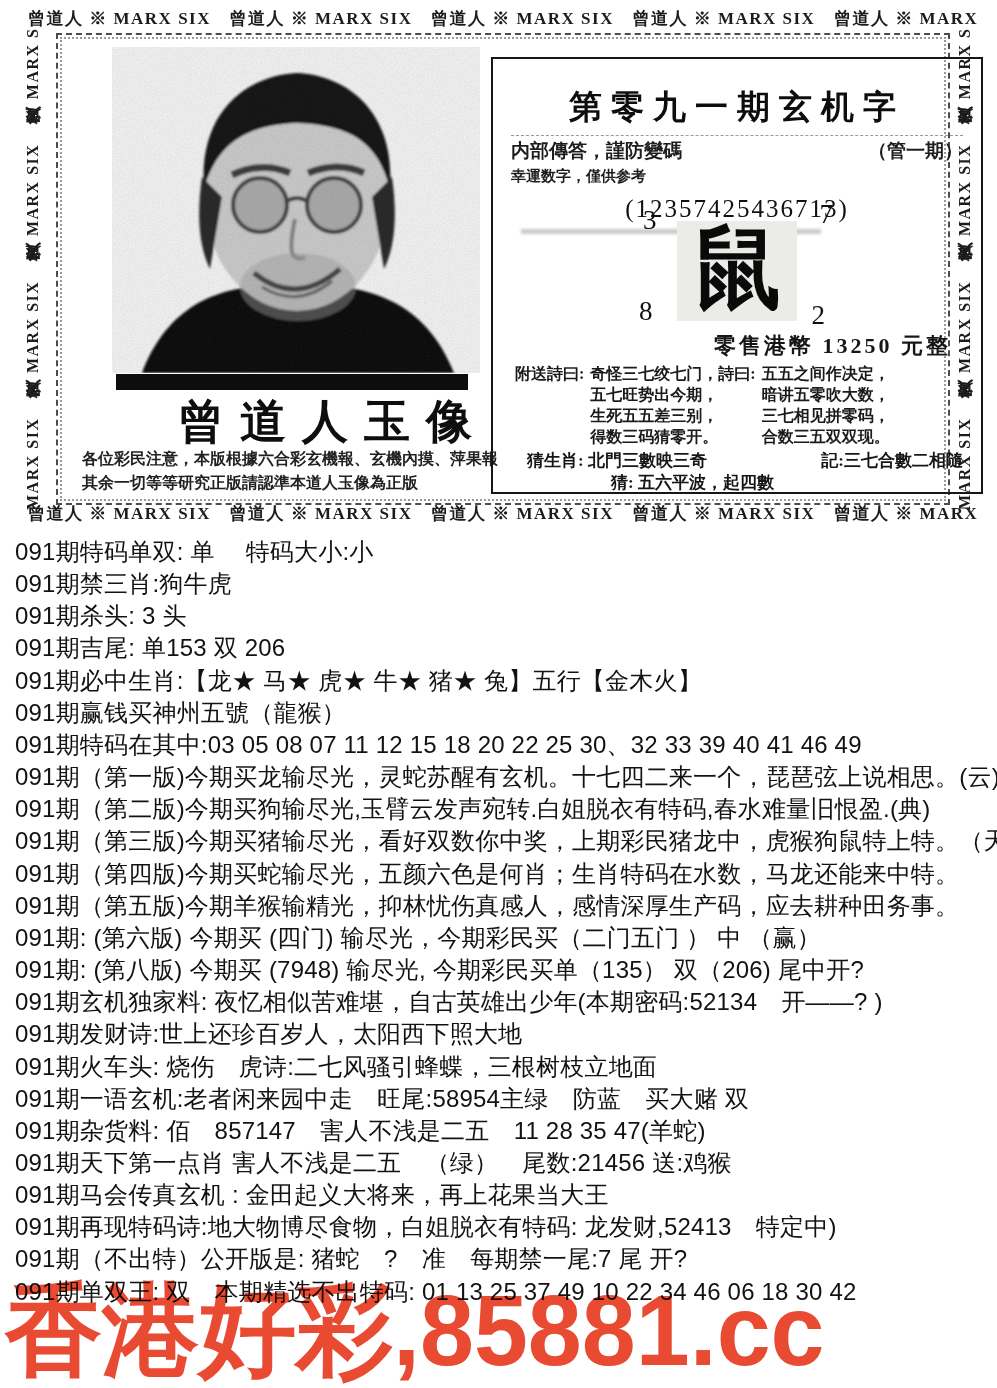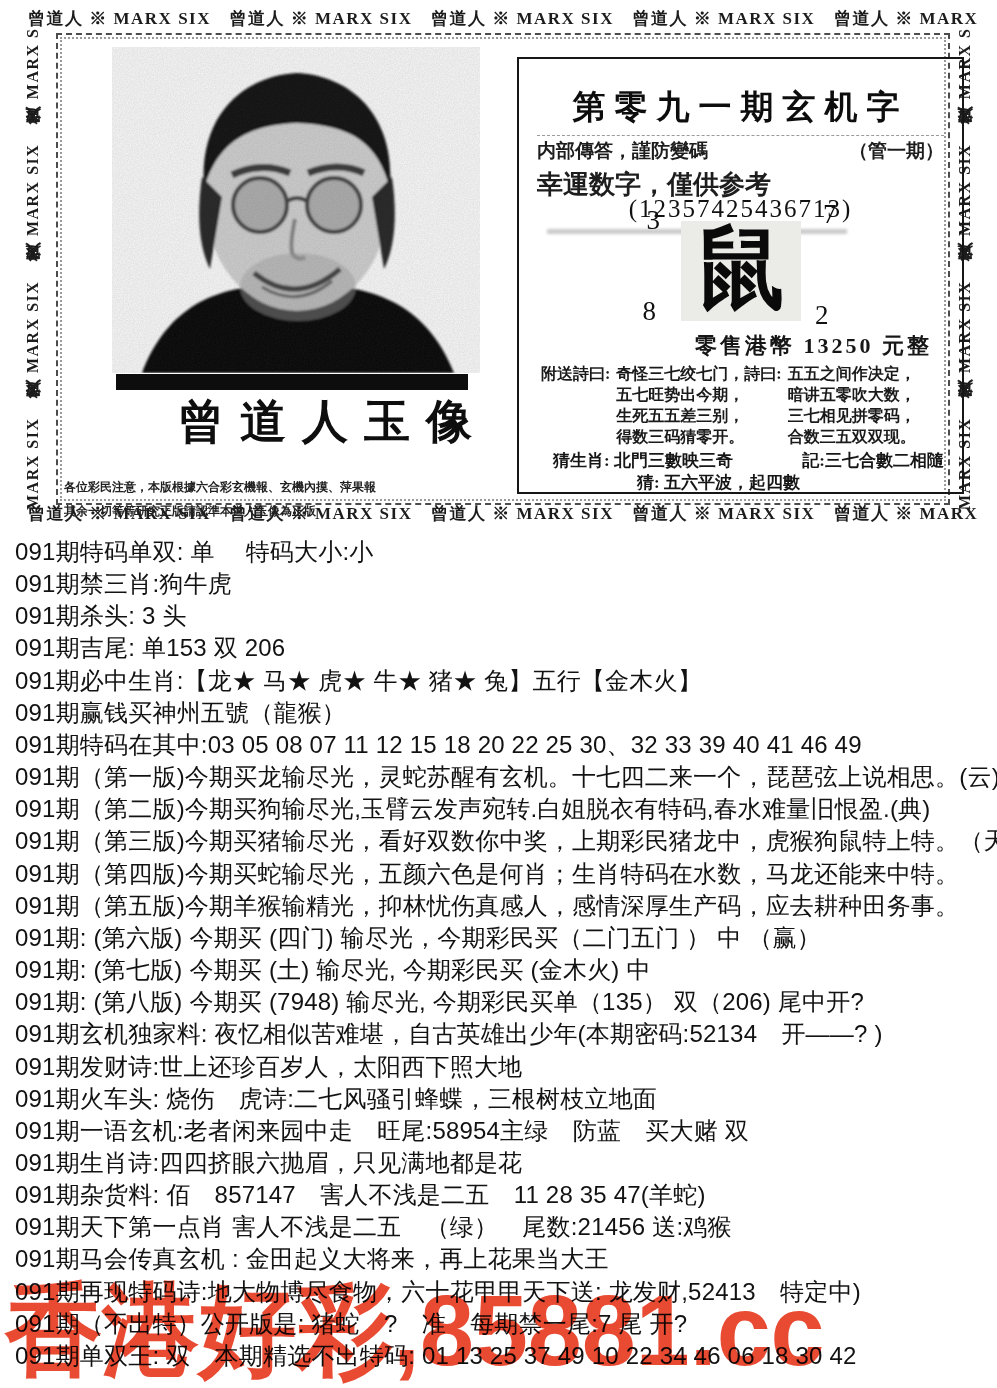--- a/index.html
+++ b/index.html
@@ -33,41 +33,41 @@
   .photo{position:absolute;left:112px;top:47px;width:368px;height:326px;
     filter:grayscale(1) contrast(1.06);}
   .photo svg{display:block;width:100%;height:100%;}
   .photo-bar{position:absolute;left:116px;top:374px;width:352px;height:16px;background:#0d0d0d;}
   .photo-title{
     position:absolute;left:80px;top:391px;width:408px;text-align:right;
     font-family:"Liberation Serif",serif;font-weight:bold;font-size:46px;
     letter-spacing:16px;color:#0e0e0e;white-space:nowrap;
   }
   .photo-note{
-    position:absolute;left:64px;width:414px;white-space:nowrap;
-    font-family:"Liberation Serif",serif;font-weight:bold;font-size:12px;color:#222;margin-top:30px;
+    position:absolute;left:82px;width:414px;white-space:nowrap;
+    font-family:"Liberation Serif",serif;font-weight:bold;font-size:16px;color:#222;
   }
   .note1{top:449px;}
   .note2{top:473px;}
   
-  .mbox{position:absolute;left:517px;top:57px;width:443px;height:433px;border:2px solid #161616;}
+  .mbox{position:absolute;left:491px;top:57px;width:443px;height:433px;border:2px solid #161616;padding-left:45px;}
   .mbox-title{
     position:absolute;top:26px;left:0;width:100%;text-align:center;
     font-family:"Liberation Serif",serif;font-weight:bold;font-size:33px;
     letter-spacing:9px;color:#0d0d0d;white-space:nowrap;
   }
   .mbox-row1{
     position:absolute;top:76px;left:18px;right:18px;display:flex;justify-content:space-between;
     font-family:Liberation Serif, serif;font-weight:bold;font-size:19px;color:#1d1d1d;
     border-top:1px dashed #9a9a9a;padding-top:2px;
   }
   .smudged{filter:blur(0.3px);}
   .mbox-row2{
     position:absolute;top:108px;left:18px;
-    font-family:"Liberation Serif",serif;font-weight:bold;font-size:26px;color:#1d1d1d;
+    font-family:"Liberation Serif",serif;font-weight:bold;font-size:15px;color:#1d1d1d;
   }
   .mbox-nums{
     position:absolute;top:136px;left:0;width:100%;text-align:center;
     font-family:"Liberation Serif",serif;font-size:25px;letter-spacing:2px;color:#111;
   }
   .mbox-smear{position:absolute;top:170px;left:28px;width:300px;height:5px;background:#8a8a8a;
     opacity:.45;filter:blur(1.5px);}
   .zodiac{position:absolute;top:148px;left:50%;transform:translateX(-50%);width:200px;height:118px;}
   .z-bg{position:absolute;left:40px;top:14px;width:120px;height:100px;background:#ebebe7;}
   .z-char{
@@ -215,30 +215,28 @@
     <div>091期吉尾: 单153 双 206</div>
     <div>091期必中生肖:【龙★ 马★ 虎★ 牛★ 猪★ 兔】五行【金木火】</div>
     <div>091期赢钱买神州五號（龍猴）</div>
     <div>091期特码在其中:03 05 08 07 11 12 15 18 20 22 25 30、32 33 39 40 41 46 49</div>
     <div>091期（第一版)今期买龙输尽光，灵蛇苏醒有玄机。十七四二来一个，琵琶弦上说相思。(云)</div>
     <div>091期（第二版)今期买狗输尽光,玉臂云发声宛转.白姐脱衣有特码,春水难量旧恨盈.(典)</div>
     <div>091期（第三版)今期买猪输尽光，看好双数你中奖，上期彩民猪龙中，虎猴狗鼠特上特。（天）</div>
     <div>091期（第四版)今期买蛇输尽光，五颜六色是何肖；生肖特码在水数，马龙还能来中特。</div>
     <div>091期（第五版)今期羊猴输精光，抑林忧伤真感人，感情深厚生产码，应去耕种田务事。</div>
     <div>091期: (第六版) 今期买 (四门) 输尽光，今期彩民买（二门五门 ） 中 （赢）</div>
-    <div>091期: (第七版) 今期买 (土) 输尽光, 今期彩民买 (金木火) 中</div>
     <div>091期: (第八版) 今期买 (7948) 输尽光, 今期彩民买单（135） 双（206) 尾中开?</div>
     <div>091期玄机独家料: 夜忆相似苦难堪，自古英雄出少年(本期密码:52134　开——? )</div>
     <div>091期发财诗:世上还珍百岁人，太阳西下照大地</div>
     <div>091期火车头: 烧伤　虎诗:二七风骚引蜂蝶，三根树枝立地面</div>
     <div>091期一语玄机:老者闲来园中走　旺尾:58954主绿　防蓝　买大赌 双</div>
-    <div>091期生肖诗:四四挤眼六抛眉，只见满地都是花</div>
     <div>091期杂货料: 佰　857147　害人不浅是二五　11 28 35 47(羊蛇)</div>
     <div>091期天下第一点肖 害人不浅是二五　（绿）　尾数:21456 送:鸡猴</div>
     <div>091期马会传真玄机 : 金田起义大将来，再上花果当大王</div>
-    <div>091期再现特码诗:地大物博尽食物，六十花甲甲天下送: 龙发财,52413　特定中)</div>
+    <div>091期再现特码诗:地大物博尽食物，白姐脱衣有特码: 龙发财,52413　特定中)</div>
     <div>091期（不出特）公开版是: 猪蛇　?　准　每期禁一尾:7 尾 开?</div>
     <div>091期单双王: 双　本期精选不出特码: 01 13 25 37 49 10 22 34 46 06 18 30 42</div>
   </div>
 
   <div class="watermark">香港好彩,85881.cc</div>
 
 </div>
 
 </body></html>

